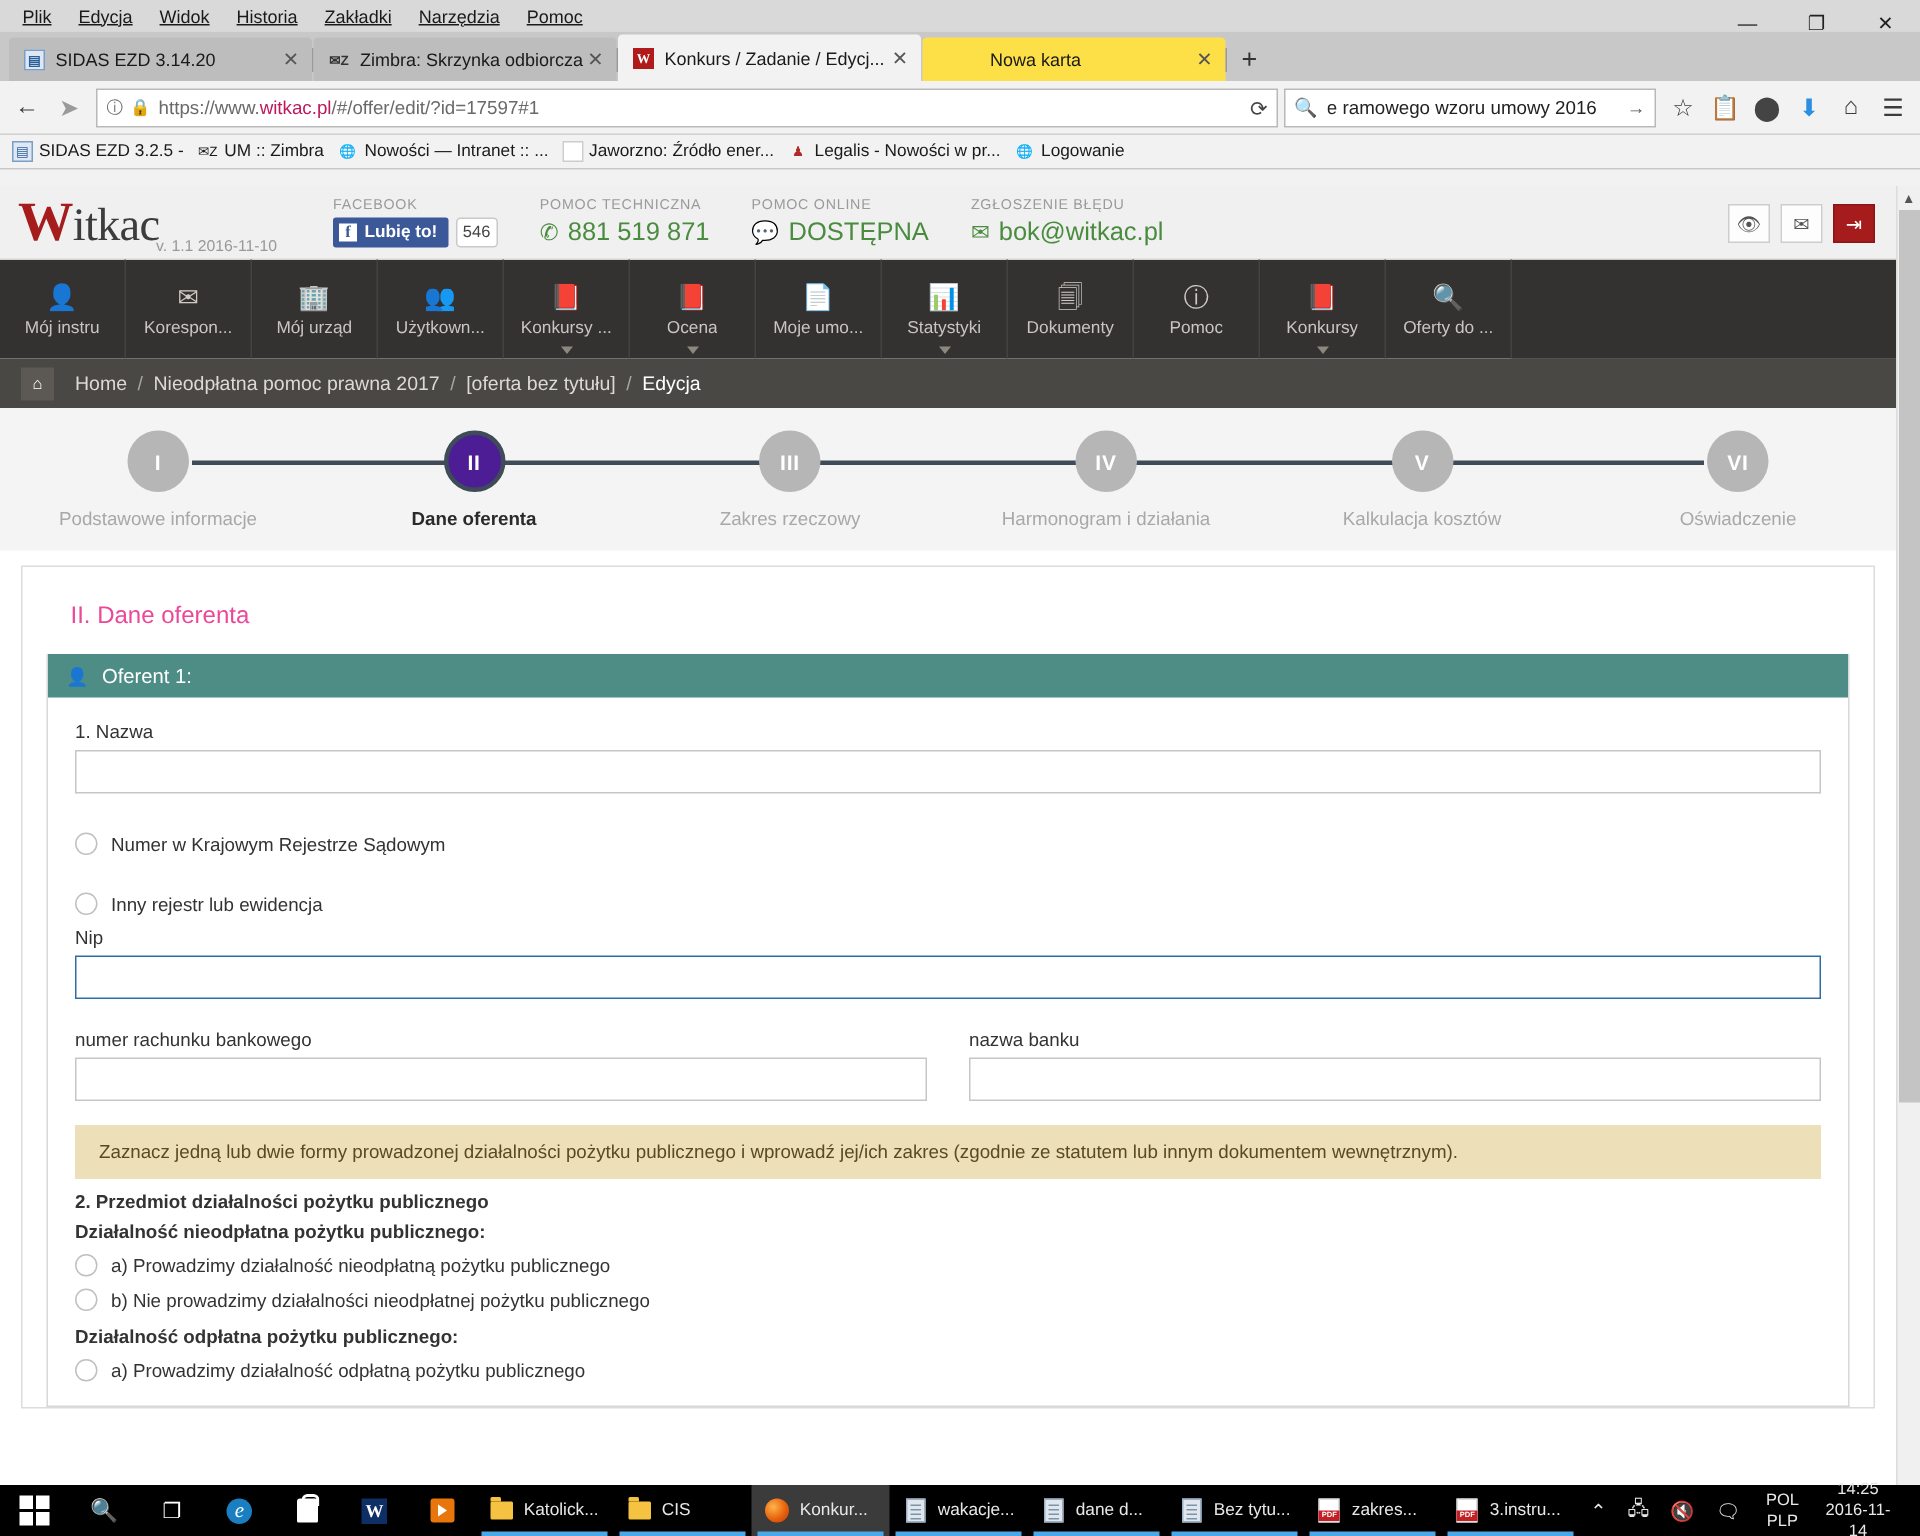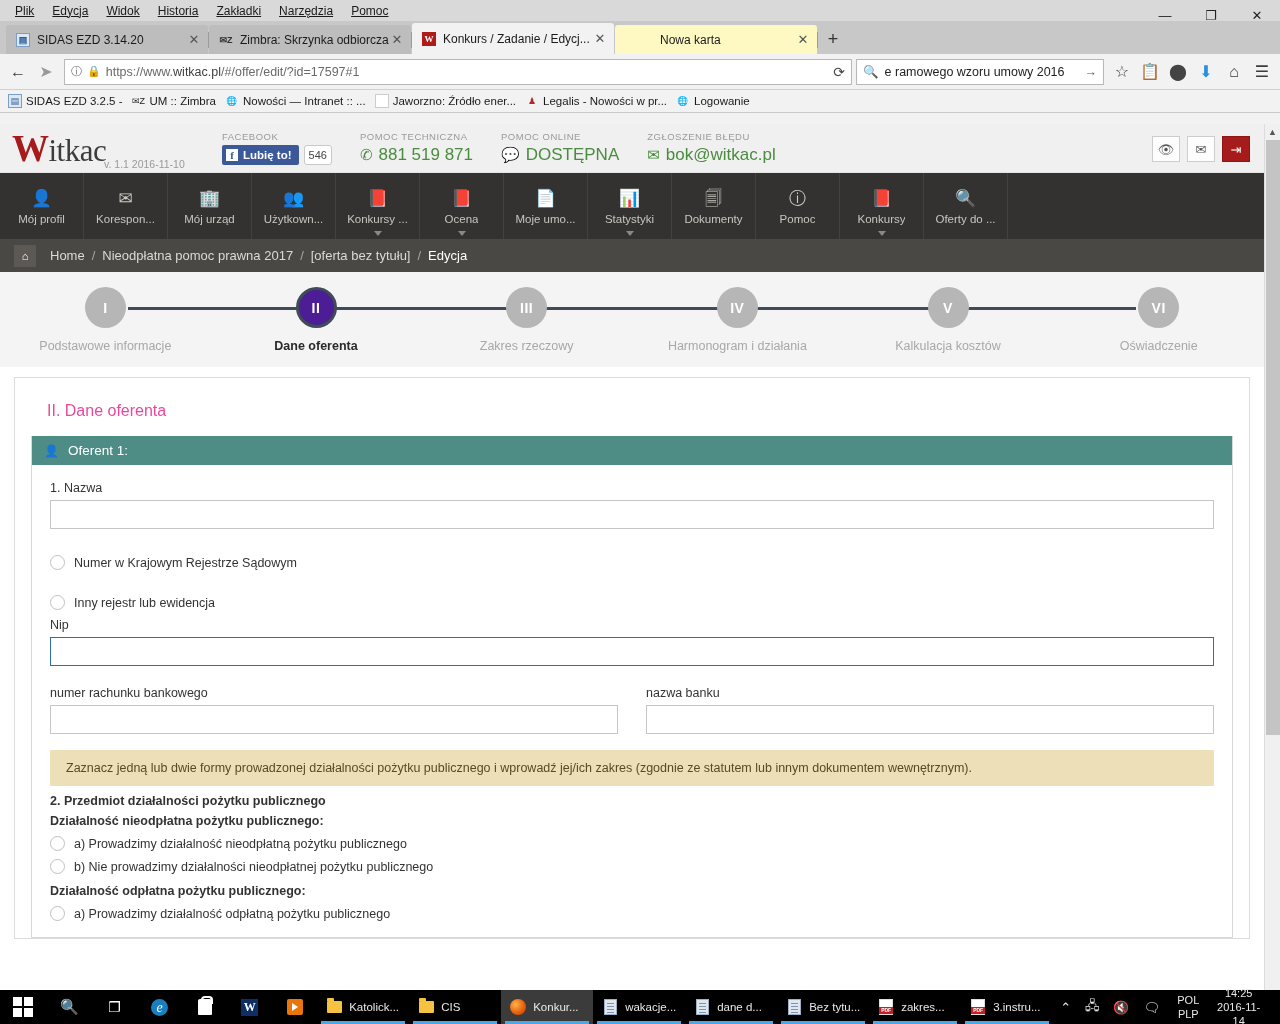--- a/index.html
+++ b/index.html
@@ -72,21 +72,21 @@
     width: 28px; height: 28px; display: flex; align-items: center;
     justify-content: center; font-size: 16px; color: #3b3b3b;
   }
   .urlbar {
     flex: 1 1 auto; height: 26px; background: #fff;
     border: 1px solid #b8b8b8; display: flex; align-items: center;
     padding: 0 6px; margin: 0 4px; font-size: 12.5px; color: #6a6a6a;
   }
   .urlbar .ico { margin-right: 5px; font-size: 11px; }
   .urlbar .urltext { flex: 1 1 auto; overflow: hidden; white-space: nowrap; }
-  .urlbar .urltext b { color: #404040; font-weight: normal; }
+  .urlbar .urltext b { color: #be185d; font-weight: normal; }
   .urlbar .reload { color: #444; font-size: 14px; padding-left: 6px; }
   .searchbar {
     width: 248px; height: 26px; background: #fff;
     border: 1px solid #b8b8b8; display: flex; align-items: center;
     padding: 0 6px; font-size: 12.5px; color: #222; margin-right: 4px;
   }
   .searchbar .sicon { margin-right: 6px; color: #555; }
   .searchbar .sarrow { color: #555; }
 
   .bookmarks {
@@ -393,21 +393,21 @@
       <span class="favicon" style="color:#333;">✉Z</span>
       <span class="tlabel">Zimbra: Skrzynka odbiorcza</span>
       <span class="tclose">✕</span>
       <span class="tsep"></span>
     </div>
     <div class="tab active">
       <span class="favicon" style="background:#b01a1a;color:#fff;font-family:'Liberation Serif',serif;">W</span>
       <span class="tlabel">Konkurs / Zadanie / Edycj...</span>
       <span class="tclose">✕</span>
     </div>
-    <div class="tab" style="background:#fef9c3;padding-left:24px;">
+    <div class="tab" style="background:#fde047;padding-left:24px;">
       <span class="favicon"></span>
       <span class="tlabel">Nowa karta</span>
       <span class="tclose">✕</span>
       <span class="tsep"></span>
     </div>
     <div class="newtab">
         <span>+</span>
       </div>
   </div>
 
@@ -529,21 +529,21 @@
             </div>
           <div class="hact logout">
               <span>⇥</span>
             </div>
         </div>
       </div>
 
       <div class="mainnav">
         <div class="nav-item">
           <span class="nico">👤</span>
-          <span class="nlabel">Mój profil</span>
+          <span class="nlabel">Mój instru</span>
         </div>
         <div class="nav-item">
           <span class="nico">✉</span>
           <span class="nlabel">Korespon...</span>
         </div>
         <div class="nav-item">
           <span class="nico">🏢</span>
           <span class="nlabel">Mój urząd</span>
         </div>
         <div class="nav-item">

